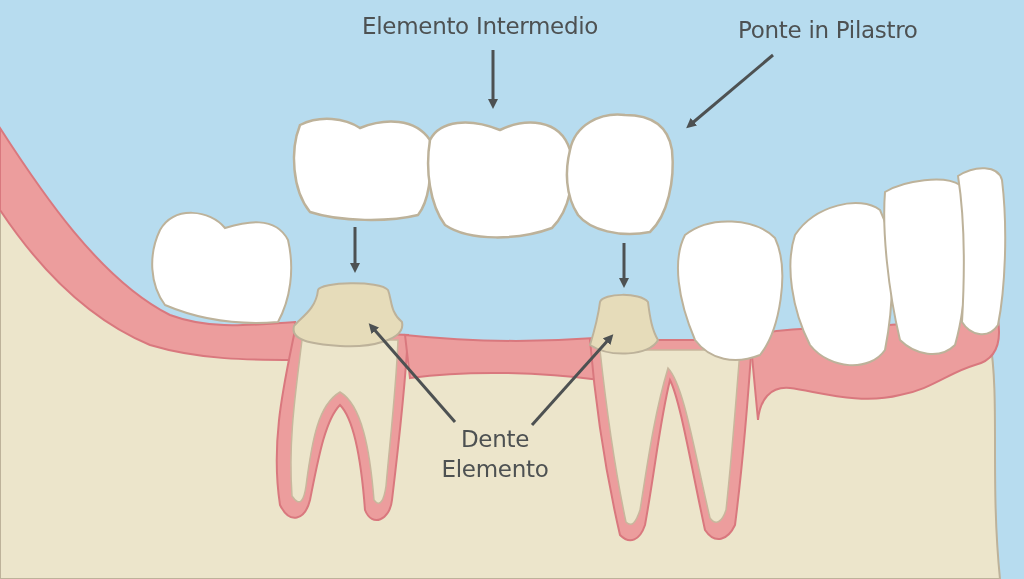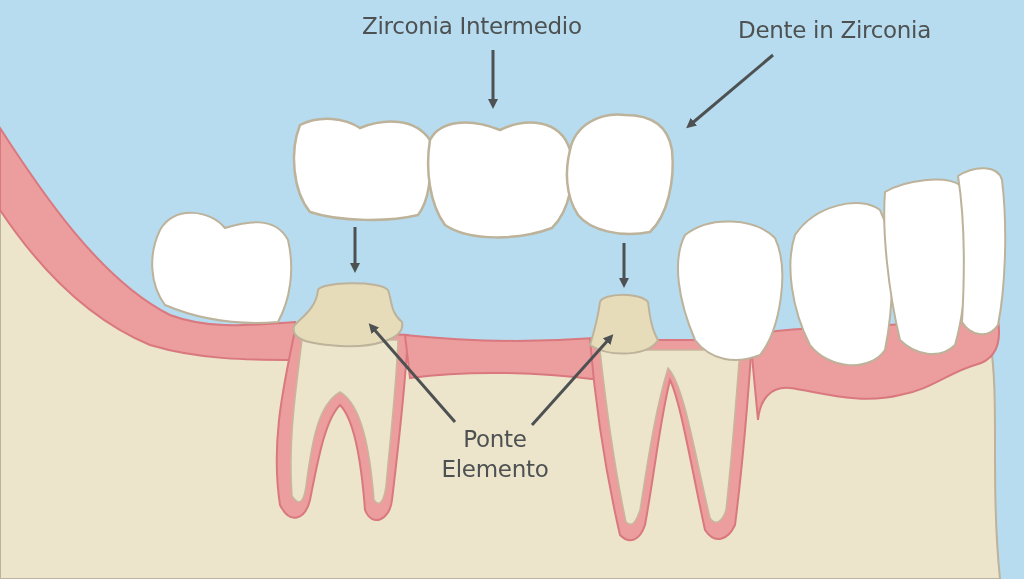--- a/index.html
+++ b/index.html
@@ -52,19 +52,19 @@
   </g>
 
   <line x1="493" y1="50" x2="493" y2="104" stroke="#4d5152" stroke-width="3" marker-end="url(#ah)"></line>
   <line x1="773" y1="55" x2="690" y2="125" stroke="#4d5152" stroke-width="3" marker-end="url(#ah)"></line>
   <line x1="355" y1="227" x2="355" y2="268" stroke="#4d5152" stroke-width="3" marker-end="url(#ah)"></line>
   <line x1="624" y1="243" x2="624" y2="283" stroke="#4d5152" stroke-width="3" marker-end="url(#ah)"></line>
   <line x1="455" y1="422" x2="372" y2="327" stroke="#4d5152" stroke-width="3" marker-end="url(#ah)"></line>
   <line x1="532" y1="425" x2="610" y2="338" stroke="#4d5152" stroke-width="3" marker-end="url(#ah)"></line>
 </svg>
 
-<div class="label" style="left:362px; top:13px;">Zirconia Intermedio</div>
-<div class="label" style="left:738px; top:17px;">Dente in Zirconia</div>
+<div class="label" style="left:362px; top:13px;">Elemento Intermedio</div>
+<div class="label" style="left:738px; top:17px;">Ponte in Pilastro</div>
 <div class="label center" style="left:440px; top:424px; width:110px;">
-  <div>Ponte</div>
+  <div>Dente</div>
   <div>Elemento</div>
 </div>
 </div>
 
 </body></html>

